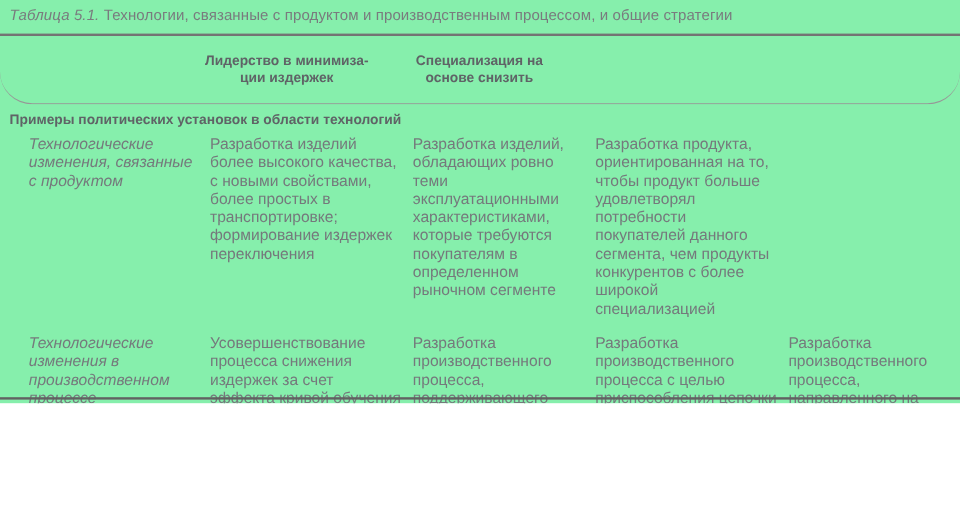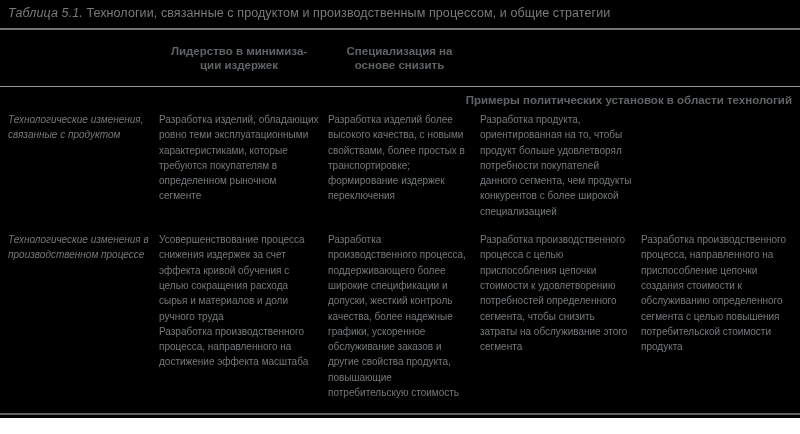--- a/index.html
+++ b/index.html
@@ -6,70 +6,72 @@
   html, body { margin: 0; padding: 0; }
   body {
     width: 800px;
     height: 434px;
     background: #ffffff;
     font-family: "Liberation Sans", "DejaVu Sans", sans-serif;
   }
   .page {
     position: relative;
     width: 800px;
-    height: 418px;
+    height: 336px;
     overflow: hidden;
     color: #75797c;
-    background: #000000;
+    background: #86efac;
   }
   .doc-title {
     padding: 6px 8px 0 8px;
     font-size: 12.5px;
     line-height: 15px;
     color: #797b7e;
     letter-spacing: 0.1px;
   }
   .doc-title .num { font-style: italic; }
   .tbl {
     margin-top: 7px;
     border-top: 2px solid #747474;
   }
   .grid {
     display: grid;
     grid-template-columns: 142px 160px 143px 152px 154px;
     column-gap: 9px;
     padding: 0 5px 0 8px;
+    border-radius: 27px;
   }
   .thead {
     align-items: center;
     min-height: 57px;
     padding-top: 4px;
     padding-bottom: 4px;
     border-bottom: 1px solid #979797;
   }
   .thead .hcell {
     font-weight: bold;
     font-size: 11.5px;
     line-height: 14.5px;
     color: #5f6366;
     text-align: center;
     white-space: pre-line;
   }
   .section-row {
-    text-align: right;
+    text-align: left;
     font-weight: bold;
     font-size: 11.5px;
     line-height: 14px;
     color: #5f6366;
     padding: 6px 8px 2px 8px;
   }
   .body-row {
-    font-size: 10px;
+    font-size: 13px;
     line-height: 15.3px;
     margin-top: 3px;
+    margin-left: 16px;
   }
   .body-row.second { margin-top: 13px; }
   .cell { white-space: pre-line; color: #75797c; }
   .row-header { font-style: italic; color: #75797c; }
   .bottom-rule {
     position: absolute;
     left: 0;
     right: 0;
     bottom: 3px;
     border-top: 2px solid #616161;
@@ -92,22 +94,22 @@
       <div class="hcell">Лидерство в минимиза-
 ции издержек</div>
       <div class="hcell">Специализация на
 основе снизить</div>
     </div>
 
     <div class="section-row">Примеры политических установок в области технологий</div>
 
     <div class="grid body-row">
       <div class="cell row-header">Технологические изменения, связанные с продуктом</div>
+      <div class="cell">Разработка изделий более высокого качества, с новыми свойствами, более простых в транспортировке; формирование издержек переключения</div>
       <div class="cell">Разработка изделий, обладающих ровно теми эксплуатационными характеристиками, которые требуются покупателям в определенном рыночном сегменте</div>
-      <div class="cell">Разработка изделий более высокого качества, с новыми свойствами, более простых в транспортировке; формирование издержек переключения</div>
       <div class="cell">Разработка продукта, ориентированная на то, чтобы продукт больше удовлетворял потребности покупателей данного сегмента, чем продукты конкурентов с более широкой специализацией</div>
     </div>
 
     <div class="grid body-row second">
       <div class="cell row-header">Технологические изменения в производственном процессе</div>
       <div class="cell">Усовершенствование процесса снижения издержек за счет эффекта кривой обучения с целью сокращения расхода сырья и материалов и доли ручного труда
 Разработка производственного процесса, направленного на достижение эффекта масштаба</div>
       <div class="cell">Разработка производственного процесса, поддерживающего более широкие спецификации и допуски, жесткий контроль качества, более надежные графики, ускоренное обслуживание заказов и другие свойства продукта, повышающие потребительскую стоимость</div>
       <div class="cell">Разработка производственного процесса с целью приспособления цепочки стоимости к удовлетворению потребностей определенного сегмента, чтобы снизить затраты на обслуживание этого сегмента</div>
       <div class="cell">Разработка производственного процесса, направленного на приспособление цепочки создания стоимости к обслуживанию определенного сегмента с целью повышения потребительской стоимости продукта</div>

